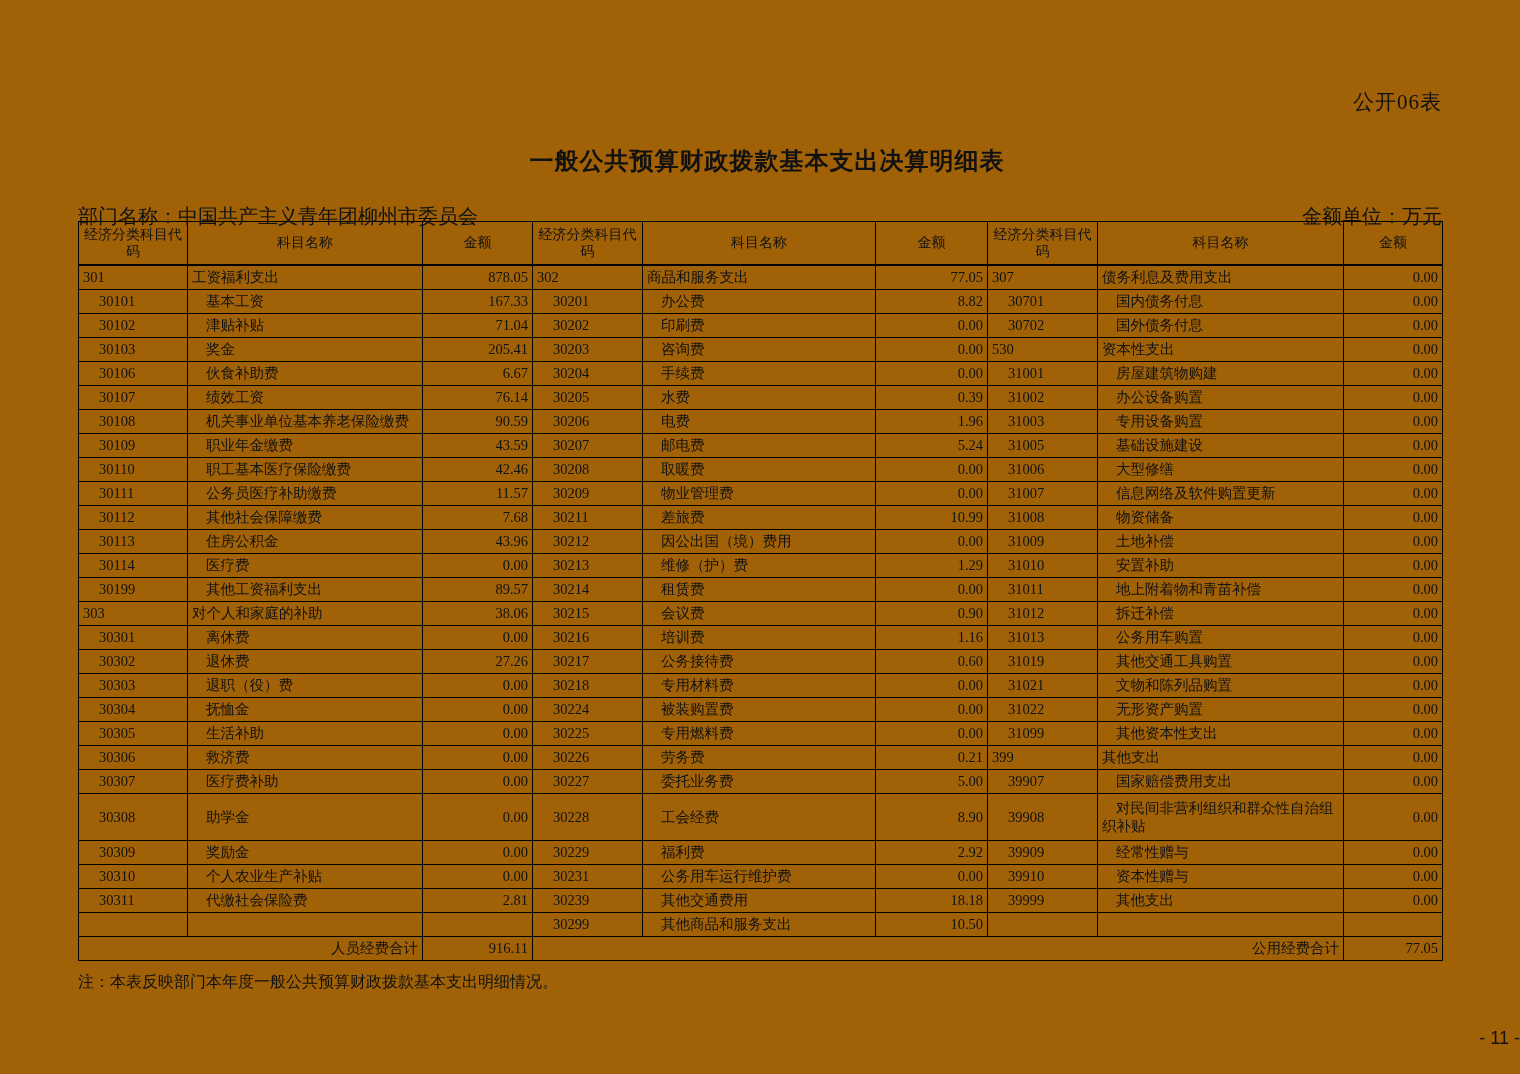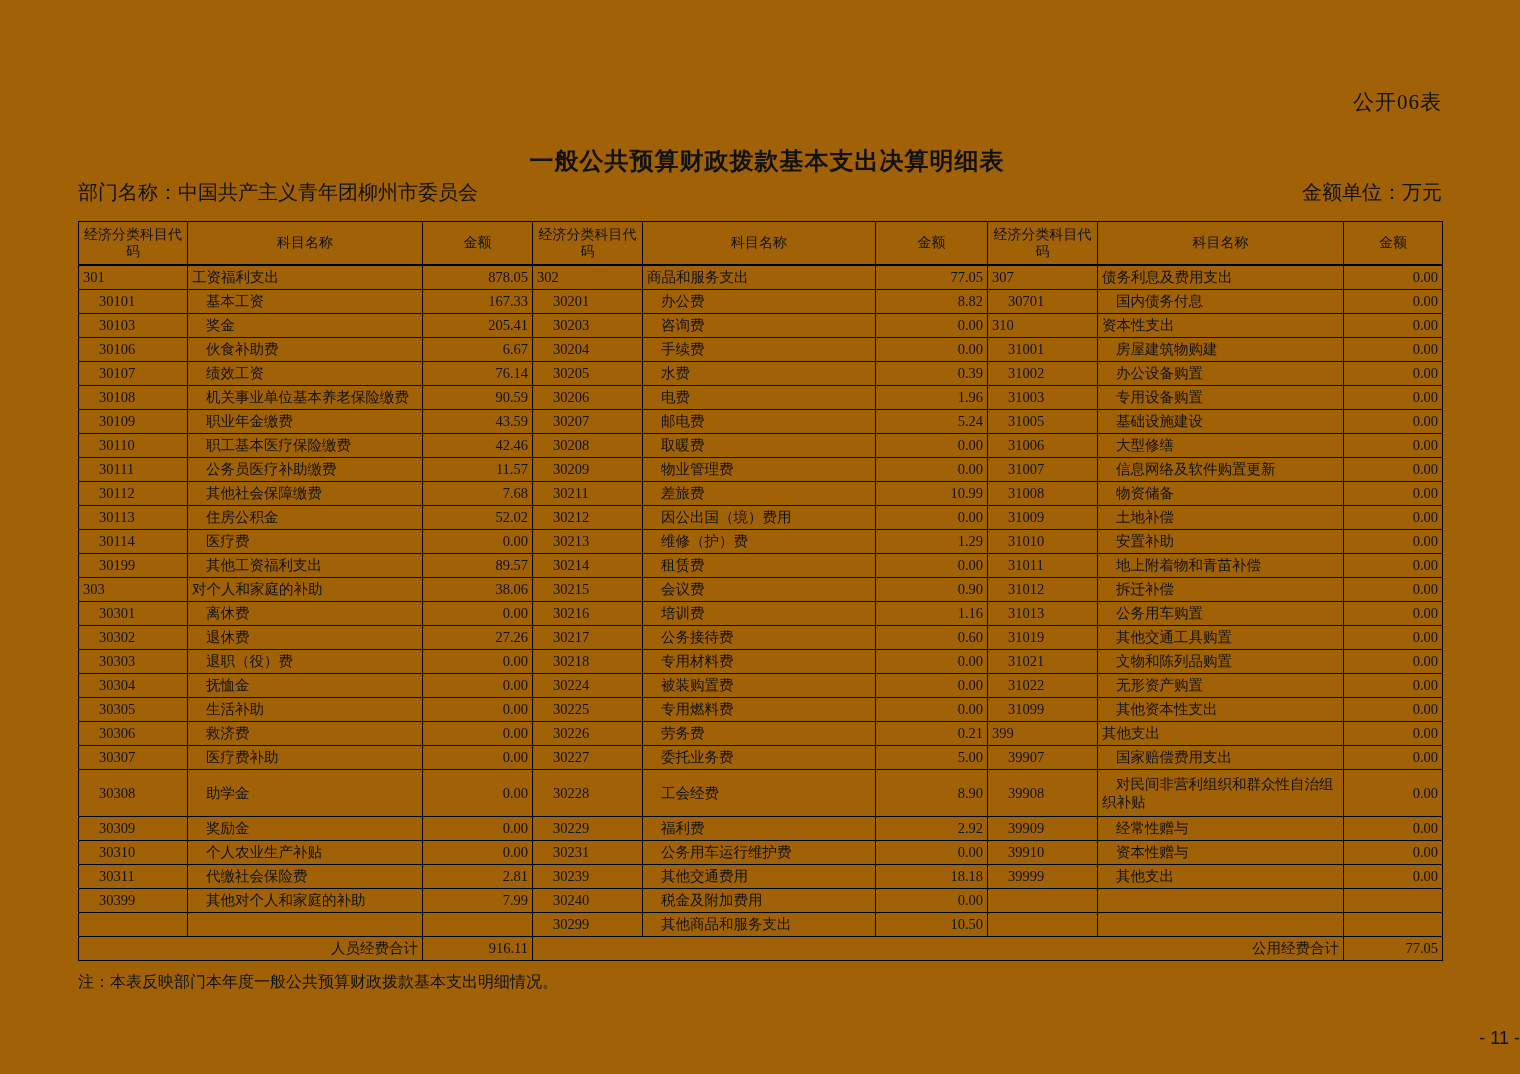--- a/index.html
+++ b/index.html
@@ -26,21 +26,21 @@
     width: 100%;
     text-align: center;
     margin: 7px;
     font-size: 24px;
     font-weight: bold;
     font-family: "Liberation Sans", sans-serif;
     letter-spacing: 1px;
   }
   .meta-row {
     position: absolute;
-    top: 179px;
+    top: 203px;
     left: 78px;
     width: 1364px;
     display: flex;
     justify-content: space-between;
     font-size: 20px;
   }
   table.grid {
     position: absolute;
     top: 221px;
     left: 78px;
@@ -147,27 +147,38 @@
           <td class="name sub">基本工资</td>
           <td class="amount">167.33</td>
           <td class="code sub">30201</td>
           <td class="name sub">办公费</td>
           <td class="amount">8.82</td>
           <td class="code sub">30701</td>
           <td class="name sub">国内债务付息</td>
           <td class="amount">0.00</td>
         </tr>
         <tr>
+          <td class="code sub">30102</td>
+          <td class="name sub">津贴补贴</td>
+          <td class="amount">71.04</td>
+          <td class="code sub">30202</td>
+          <td class="name sub">印刷费</td>
+          <td class="amount">0.00</td>
+          <td class="code sub">30702</td>
+          <td class="name sub">国外债务付息</td>
+          <td class="amount">0.00</td>
+        </tr>
+        <tr>
           <td class="code sub">30103</td>
           <td class="name sub">奖金</td>
           <td class="amount">205.41</td>
           <td class="code sub">30203</td>
           <td class="name sub">咨询费</td>
           <td class="amount">0.00</td>
-          <td class="code">310</td>
+          <td class="code">530</td>
           <td class="name">资本性支出</td>
           <td class="amount">0.00</td>
         </tr>
         <tr>
           <td class="code sub">30106</td>
           <td class="name sub">伙食补助费</td>
           <td class="amount">6.67</td>
           <td class="code sub">30204</td>
           <td class="name sub">手续费</td>
           <td class="amount">0.00</td>
@@ -237,21 +248,21 @@
           <td class="code sub">30211</td>
           <td class="name sub">差旅费</td>
           <td class="amount">10.99</td>
           <td class="code sub">31008</td>
           <td class="name sub">物资储备</td>
           <td class="amount">0.00</td>
         </tr>
         <tr>
           <td class="code sub">30113</td>
           <td class="name sub">住房公积金</td>
-          <td class="amount">52.02</td>
+          <td class="amount">43.96</td>
           <td class="code sub">30212</td>
           <td class="name sub">因公出国（境）费用</td>
           <td class="amount">0.00</td>
           <td class="code sub">31009</td>
           <td class="name sub">土地补偿</td>
           <td class="amount">0.00</td>
         </tr>
         <tr>
           <td class="code sub">30114</td>
           <td class="name sub">医疗费</td>
@@ -398,31 +409,20 @@
         <tr>
           <td class="code sub">30311</td>
           <td class="name sub">代缴社会保险费</td>
           <td class="amount">2.81</td>
           <td class="code sub">30239</td>
           <td class="name sub">其他交通费用</td>
           <td class="amount">18.18</td>
           <td class="code sub">39999</td>
           <td class="name sub">其他支出</td>
           <td class="amount">0.00</td>
-        </tr>
-        <tr>
-          <td class="code sub">30399</td>
-          <td class="name sub">其他对个人和家庭的补助</td>
-          <td class="amount">7.99</td>
-          <td class="code sub">30240</td>
-          <td class="name sub">税金及附加费用</td>
-          <td class="amount">0.00</td>
-          <td class="code"></td>
-          <td class="name"></td>
-          <td class="amount"></td>
         </tr>
         <tr>
           <td class="code"></td>
           <td class="name"></td>
           <td class="amount"></td>
           <td class="code sub">30299</td>
           <td class="name sub">其他商品和服务支出</td>
           <td class="amount">10.50</td>
           <td class="code"></td>
           <td class="name"></td>

